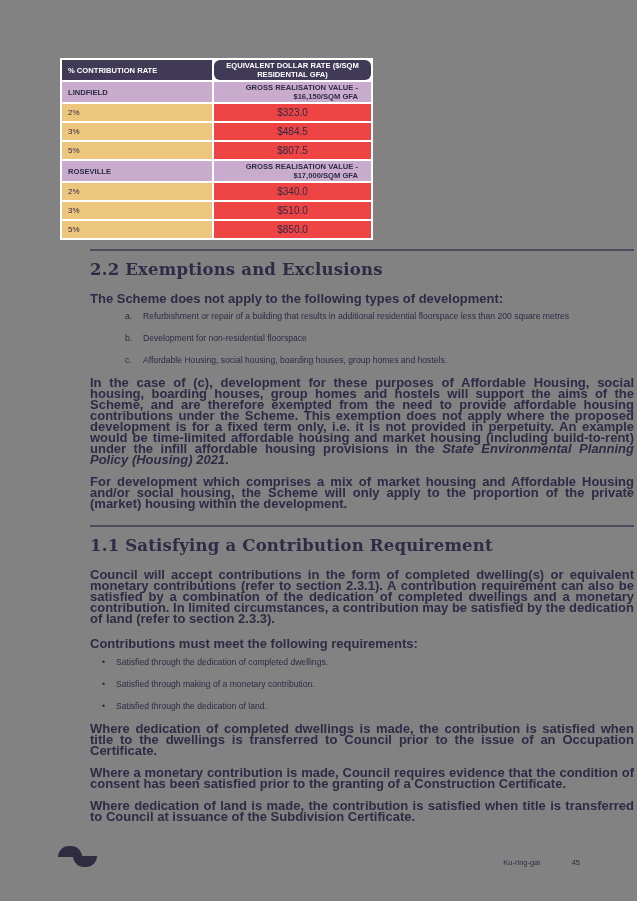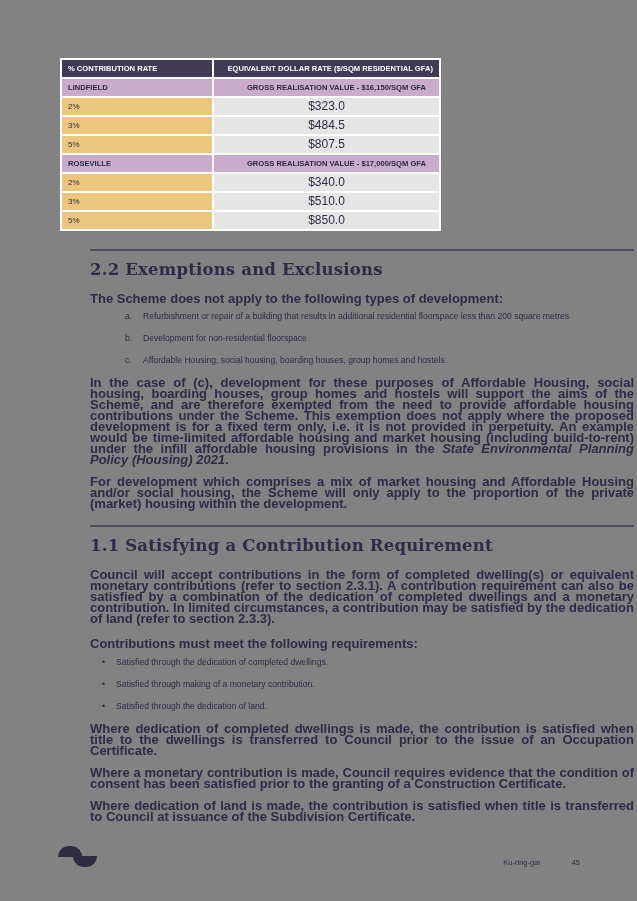--- a/index.html
+++ b/index.html
@@ -6,41 +6,41 @@
   body {
     width:637px; height:901px;
     background:#828282;
     font-family:"Liberation Sans", sans-serif;
     overflow:hidden;
   }
   .page { position:relative; width:637px; height:901px; color:#2d2b45; }
 
   
   .rates-table {
-    position:absolute; left:60px; top:58px; width:381px;
+    position:absolute; left:60px; top:58px; width:313px;
     border-collapse:separate; border-spacing:2px;
     background:#ffffff;
   }
   .rates-table td, .rates-table th {
     height:15px; padding:1px 6px; vertical-align:middle;
     font-size:7.6px; line-height:9px;
   }
   .rates-table .col-rate { width:138px; }
   .rates-table .hdr {
     background:#413a56; color:#ffffff; font-weight:bold;
   }
   .rates-table .hdr.left { text-align:left; }
-  .rates-table .hdr.center { text-align:right; }
+  .rates-table .hdr.center { text-align:center;border-radius:6px; }
   .rates-table .group {
     background:#c9abce; color:#2d2b45; font-weight:bold;
   }
   .rates-table .group.left { text-align:left; }
   .rates-table .group.right { text-align:right; padding-right:13px; }
   .rates-table .rate { background:#edc67e; text-align:left; font-size:8px; }
-  .rates-table .val  { background:#e5e5e5; text-align:center; font-size:12px; }
+  .rates-table .val  { background:#ef4444; text-align:center; font-size:10px; }
 
   
   .content {
     position:absolute; left:47px; top:7px; width:544px;
     padding-top:242px;
     margin-left:43px;
   }
   .rule {
     height:2px; background:#4e4c5e; border:none; margin:0; width:100%;
   }

